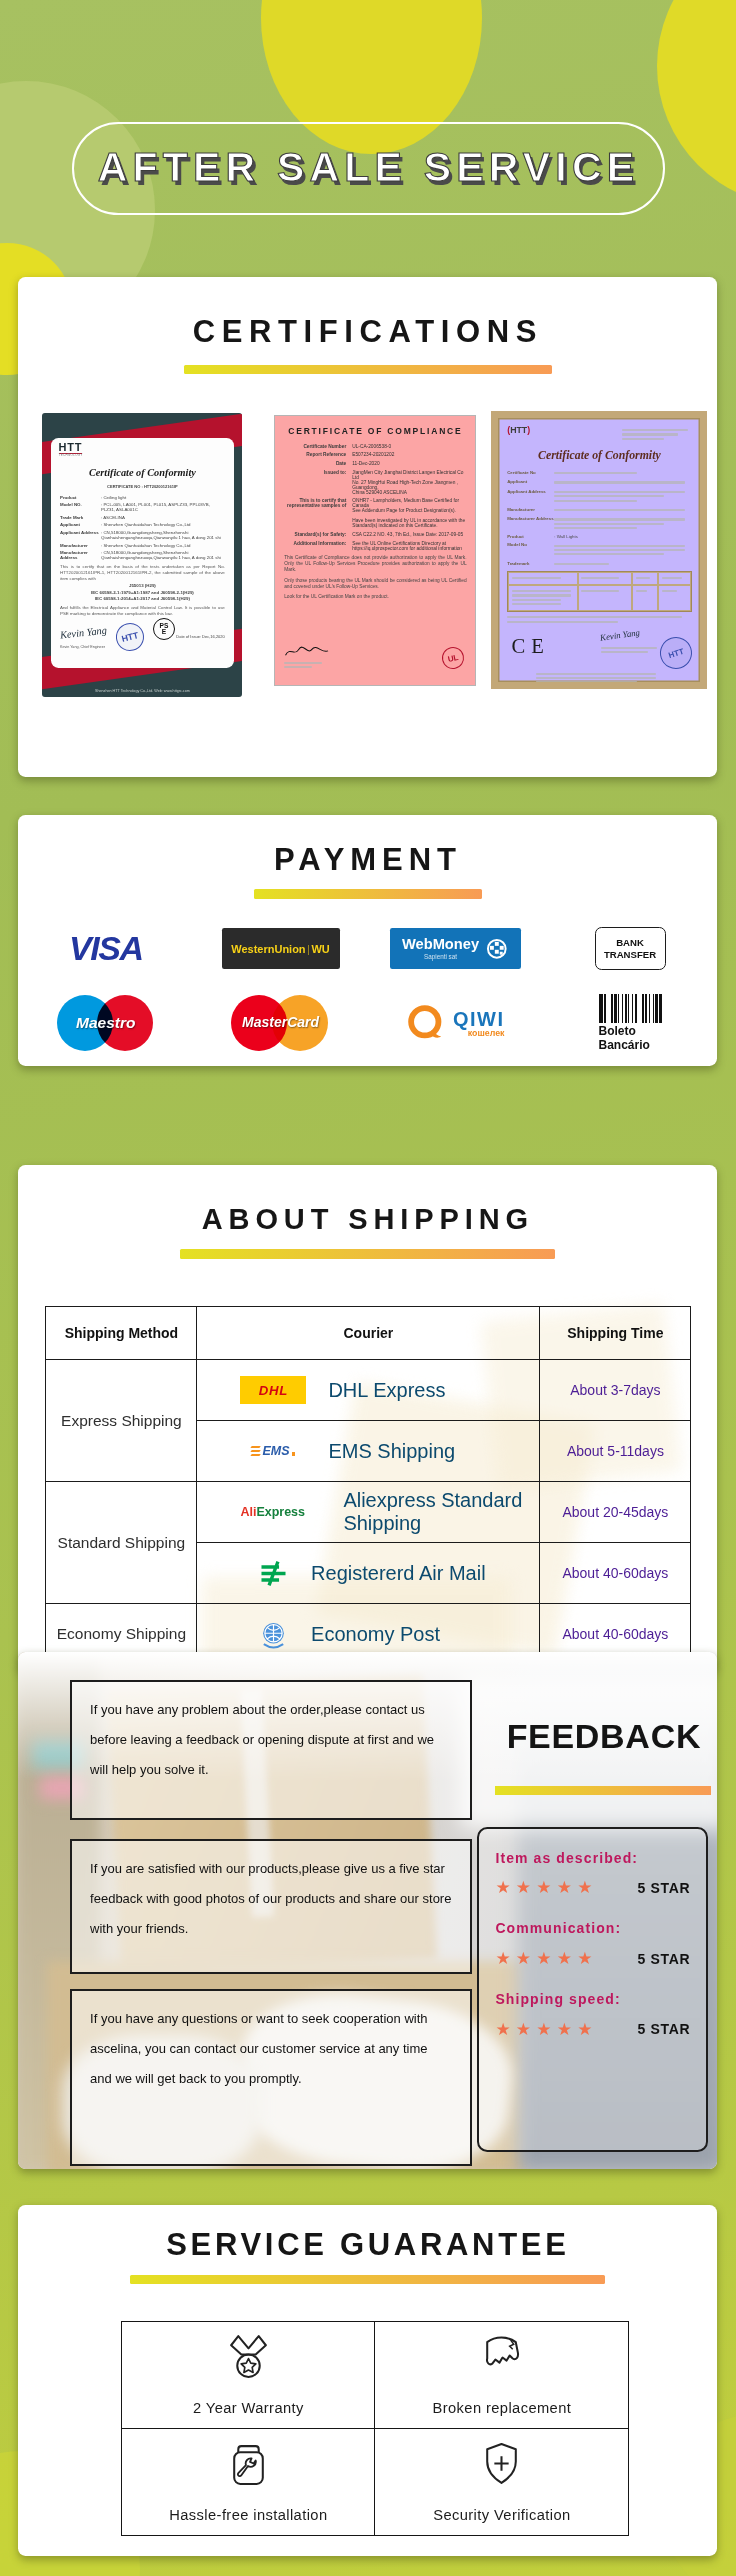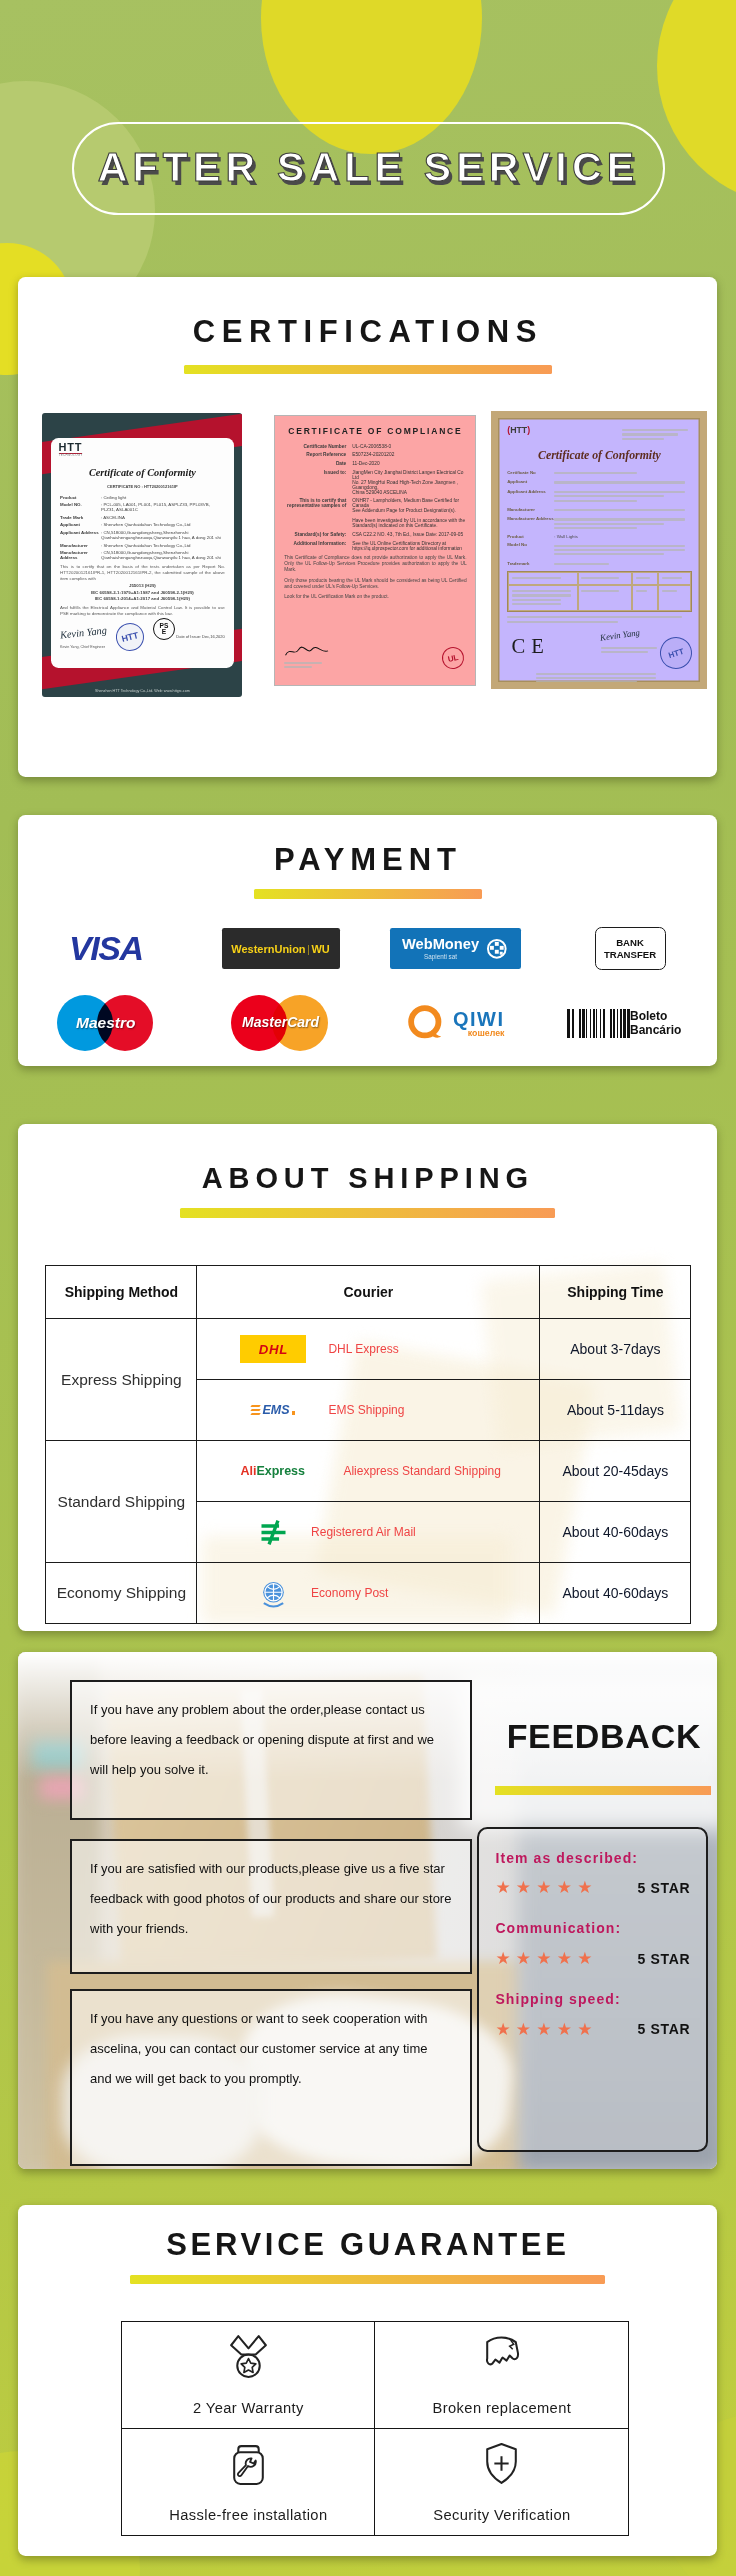--- a/index.html
+++ b/index.html
@@ -16,21 +16,21 @@
 
 
 .header-pill{position:absolute;left:72px;top:122px;width:593px;height:93px;border:2.2px solid #fff;border-radius:47px}
 .header-title{width:100%;text-align:center;line-height:87px;font-size:41px;font-weight:bold;letter-spacing:5.2px;color:#fff;
 -webkit-text-stroke:1.1px #3c3c3c;text-shadow:2.9px 3.7px 0 #4a4a4a}
 
 
 .card{position:absolute;left:18.4px;width:699px;background:#fff;border-radius:7.4px;box-shadow:0 3.7px 8.8px rgba(58,64,20,.4)}
 #card-certifications{top:277px;height:500px}
 #card-payment{top:815px;height:251px}
-#card-shipping{top:1124px;height:507px;overflow:hidden}
+#card-shipping{top:1165px;height:507px;overflow:hidden}
 #card-feedback{top:1652px;height:517px;overflow:hidden}
 #card-guarantee{top:2205px;height:351px}
 .sec-title{text-align:center;font-weight:bold;color:#161616}
 .grad-line{background:linear-gradient(90deg,#e4e122,#f89b55);height:9.6px;margin:0 auto;border-radius:1.5px}
 
 
 #card-certifications .sec-title{padding-top:37px;font-size:31px;letter-spacing:6.6px}
 #card-certifications .grad-line{width:368px;margin-top:14.7px}
 .cert{position:absolute;overflow:hidden}
 .bb{display:block;background:#b5b5b5;height:2.2px;border-radius:0.7px;margin:2.2px 0;opacity:.75}
@@ -111,37 +111,37 @@
 .maestro .tc.right{left:46px;background:#e3001b;mix-blend-mode:multiply;opacity:.95}
 .mastercard .tc.left{left:5.9px;background:#eb001b}
 .mastercard .tc.right{left:46px;background:#f79e1b;mix-blend-mode:multiply;opacity:.95}
 .tc-text{position:absolute;left:0;top:25px;width:100%;text-align:center;color:#fff;font-weight:bold;font-style:italic;text-shadow:0.7px 0.7px 1.5px rgba(0,0,0,.45)}
 .maestro .tc-text{font-size:15.5px}
 .mastercard .tc-text{font-size:14px}
 .qiwi{display:flex;align-items:center;gap:5.9px}
 .qiwi-text{line-height:1;text-align:right}
 .qiwi-name{font-size:20px;font-weight:bold;color:#1a75bb;letter-spacing:1.5px}
 .qiwi-sub{display:block;font-size:8.8px;font-weight:bold;color:#f28a1e;margin-top:0.7px}
-.boleto{display:flex;flex-direction:row;align-items:center}
+.boleto{display:flex;flex-direction:column;align-items:center}
 .barcode{width:63px;height:29px;border-left:2.9px solid #111;border-right:2.9px solid #111;
 background:repeating-linear-gradient(90deg,#111 0 1.5px,#fff 1.5px 2.9px,#111 2.9px 5.2px,#fff 5.2px 6.6px,#111 6.6px 7.4px,#fff 7.4px 10.3px)}
 .boleto-name{font-size:12px;font-weight:bold;color:#111;line-height:1.15;margin-top:1.5px;text-align:left;width:63px}
 
 
 #card-shipping .sec-title{padding-top:38px;font-size:29px;letter-spacing:5.9px}
 #card-shipping .grad-line{width:375px;margin-top:13.2px}
 .wm-shape{position:absolute;background:#f6ecd2;filter:blur(7.4px);border-radius:5.9px}
 .ship-table{position:absolute;left:27px;top:141px;width:646px;border-collapse:collapse}
 .ship-table th,.ship-table td{border:1.5px solid #1b1b1b}
 .ship-table th{font-size:14px;color:#111;height:53px}
 .td-method{font-size:15.5px;color:#2f2f2f;text-align:center;width:151px}
-.td-time{font-size:14px;color:#0f172a;text-align:center;width:151px}
+.td-time{font-size:14px;color:#4c1d95;text-align:center;width:151px}
 .td-courier{height:61px;padding-left:43px}
 .courier-inner{display:flex;align-items:center;gap:22px}
-.courier-name{font-size:12px;color:#ef4444}
+.courier-name{font-size:20px;color:#0c4a6e}
 .dhl-logo{width:66px;height:28px;background:#ffcc00;display:flex;align-items:center;justify-content:center;flex:none}
 .dhl-logo b{font-size:13.2px;font-style:italic;color:#d40511;letter-spacing:0.7px}
 .ems-logo{width:66px;display:flex;align-items:center;justify-content:center;gap:2.2px;flex:none}
 .ems-bars i{display:block;width:8.8px;height:2.2px;background:#f7941d;margin:1.5px 0;transform:skewX(-35deg)}
 .ems-logo b{font-size:12.5px;font-style:italic;color:#2a5caa}
 .ems-dot{width:3.7px;height:3.7px;background:#f7941d;margin-top:5.9px}
 .ali-logo{width:81px;font-size:12.5px;font-weight:bold;flex:none}
 .ali1{color:#e43225}.ali2{color:#15803d}
 .logo-svg{width:31px;height:31px;flex:none;margin-left:17.7px}
 

